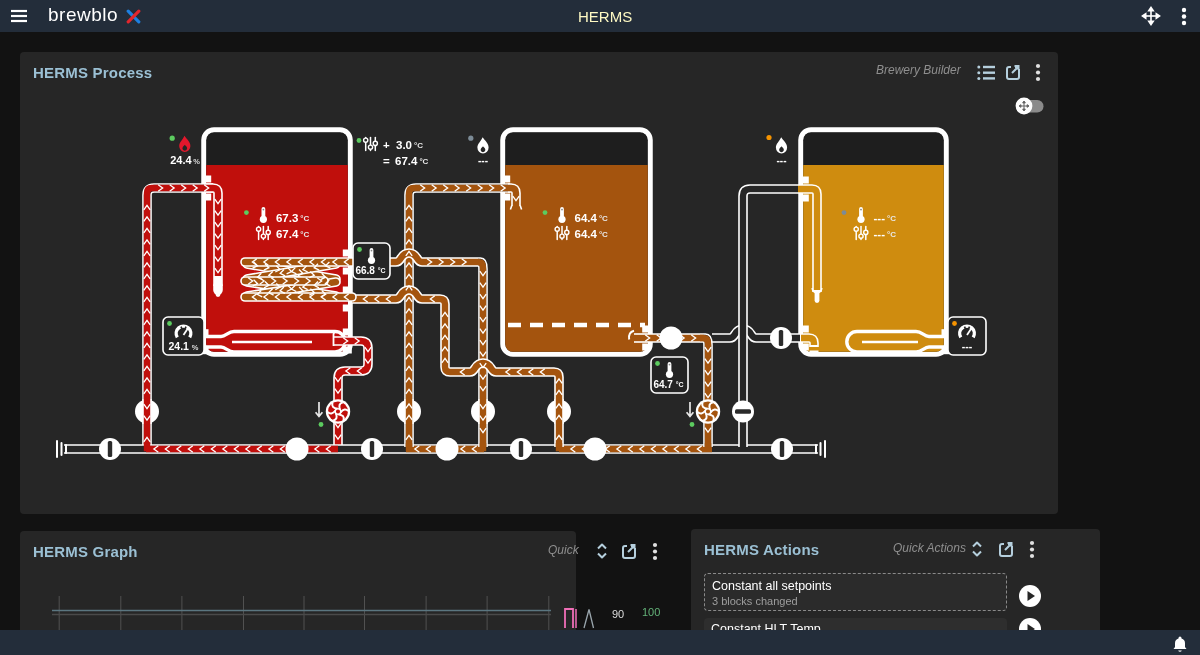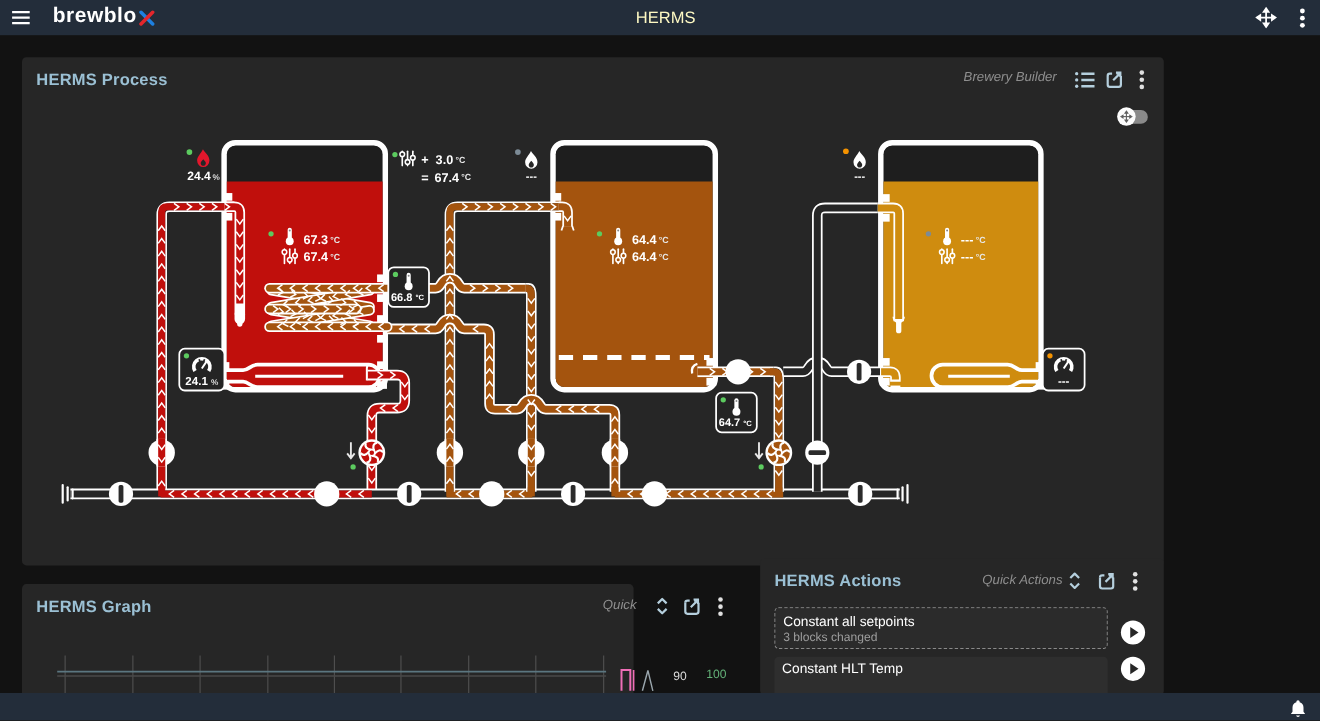--- a/index.html
+++ b/index.html
@@ -11,21 +11,21 @@
 </style></head>
 <body>
 <div class="topbar">
   <svg width="18" height="14" viewBox="0 0 18 14" style="position:absolute;left:10px;top:9px">
     <g stroke="#fff" stroke-width="2.2">
         <line x1="1" y1="2" x2="17" y2="2"></line>
     <line x1="1" y1="7" x2="17" y2="7"></line>
         <line x1="1" y1="12" x2="17" y2="12"></line>
       </g>
     </svg>
-  <div style="position:absolute;left:48px;top:4px;font-size:19px;font-weight:bold;color:#fff;letter-spacing:0.5px">brewblo</div>
+  <div style="position:absolute;left:48px;top:4px;font-size:19px;font-weight:normal;color:#fff;letter-spacing:0.5px">brewblo</div>
   <svg width="15" height="15" viewBox="0 0 15 15" style="position:absolute;left:126px;top:9px">
       <path d="M2.2,2.2 L12.8,12.8" stroke="#1d7fe0" stroke-width="3.2" stroke-linecap="round"></path>
       <path d="M12.8,2.2 L2.2,12.8" stroke="#e3262c" stroke-width="3.2" stroke-linecap="round"></path>
     </svg>
   <div style="position:absolute;left:578px;top:8px;font-size:15px;color:#fef9c3">HERMS</div>
   <svg width="20" height="20" viewBox="0 0 20 20" style="position:absolute;left:1141px;top:6px">
     <g stroke="#fff" stroke-width="1.6" fill="#fff">
         <line x1="10" y1="4.5" x2="10" y2="15.5"></line>
         <line x1="4.5" y1="10" x2="15.5" y2="10"></line>
     <path d="M10,1.5l2.2,3.2h-4.4Z"></path>
@@ -96,21 +96,21 @@
     <line x1="32" y1="79.5" x2="531" y2="79.5" stroke="#5b7680" stroke-width="1.6"></line>
     <line x1="32" y1="83.5" x2="531" y2="83.5" stroke="#4a4a4a" stroke-width="1.4"></line>
     <path d="M545,97 V78 H553 V97" fill="none" stroke="#f06eb7" stroke-width="1.8"></path>
     <path d="M556,97 V78" fill="none" stroke="#f06eb7" stroke-width="1.5"></path>
     <path d="M564,97 L569,78.5 L573.5,97" fill="none" stroke="#9aa6ad" stroke-width="1.3"></path>
     <text x="592" y="87" font-size="11" fill="#dcdcdc" font-family="Liberation Sans, sans-serif">90</text>
     <text x="622" y="85" font-size="11" fill="#63b178" font-family="Liberation Sans, sans-serif">100</text>
   </svg>
 </div>
 
-<div class="panel" style="left:691px;top:508px;width:367px;height:124px">
+<div class="panel" style="left:691px;top:529px;width:409px;height:124px">
   <div class="ptitle">HERMS Actions</div>
   <div class="hsub" style="left:202px;top:12px">Quick Actions</div>
   <svg width="12" height="18" viewBox="0 0 12 18" style="position:absolute;left:280px;top:11px">
       <path d="M2,6.5 L6,2.5 L10,6.5" fill="none" stroke="#b5cfdd" stroke-width="2" stroke-linejoin="round"></path>
       <path d="M2,11.5 L6,15.5 L10,11.5" fill="none" stroke="#b5cfdd" stroke-width="2" stroke-linejoin="round"></path>
     </svg>
   <svg width="18" height="18" viewBox="0 0 18 18" style="position:absolute;left:306px;top:11px">
       <path d="M3,6 v8 a2,2 0 0 0 2,2 h8 a2,2 0 0 0 2,-2 V6" fill="none" stroke="#b5cfdd" stroke-width="2"></path>
       <path d="M3,6 a2,2 0 0 1 2,-2 h2 M13,4 h-2" fill="none" stroke="#b5cfdd" stroke-width="2"></path>
       <path d="M8,10 L14.5,3.5 M10.5,3 h4 v4" fill="none" stroke="#b5cfdd" stroke-width="2"></path>

